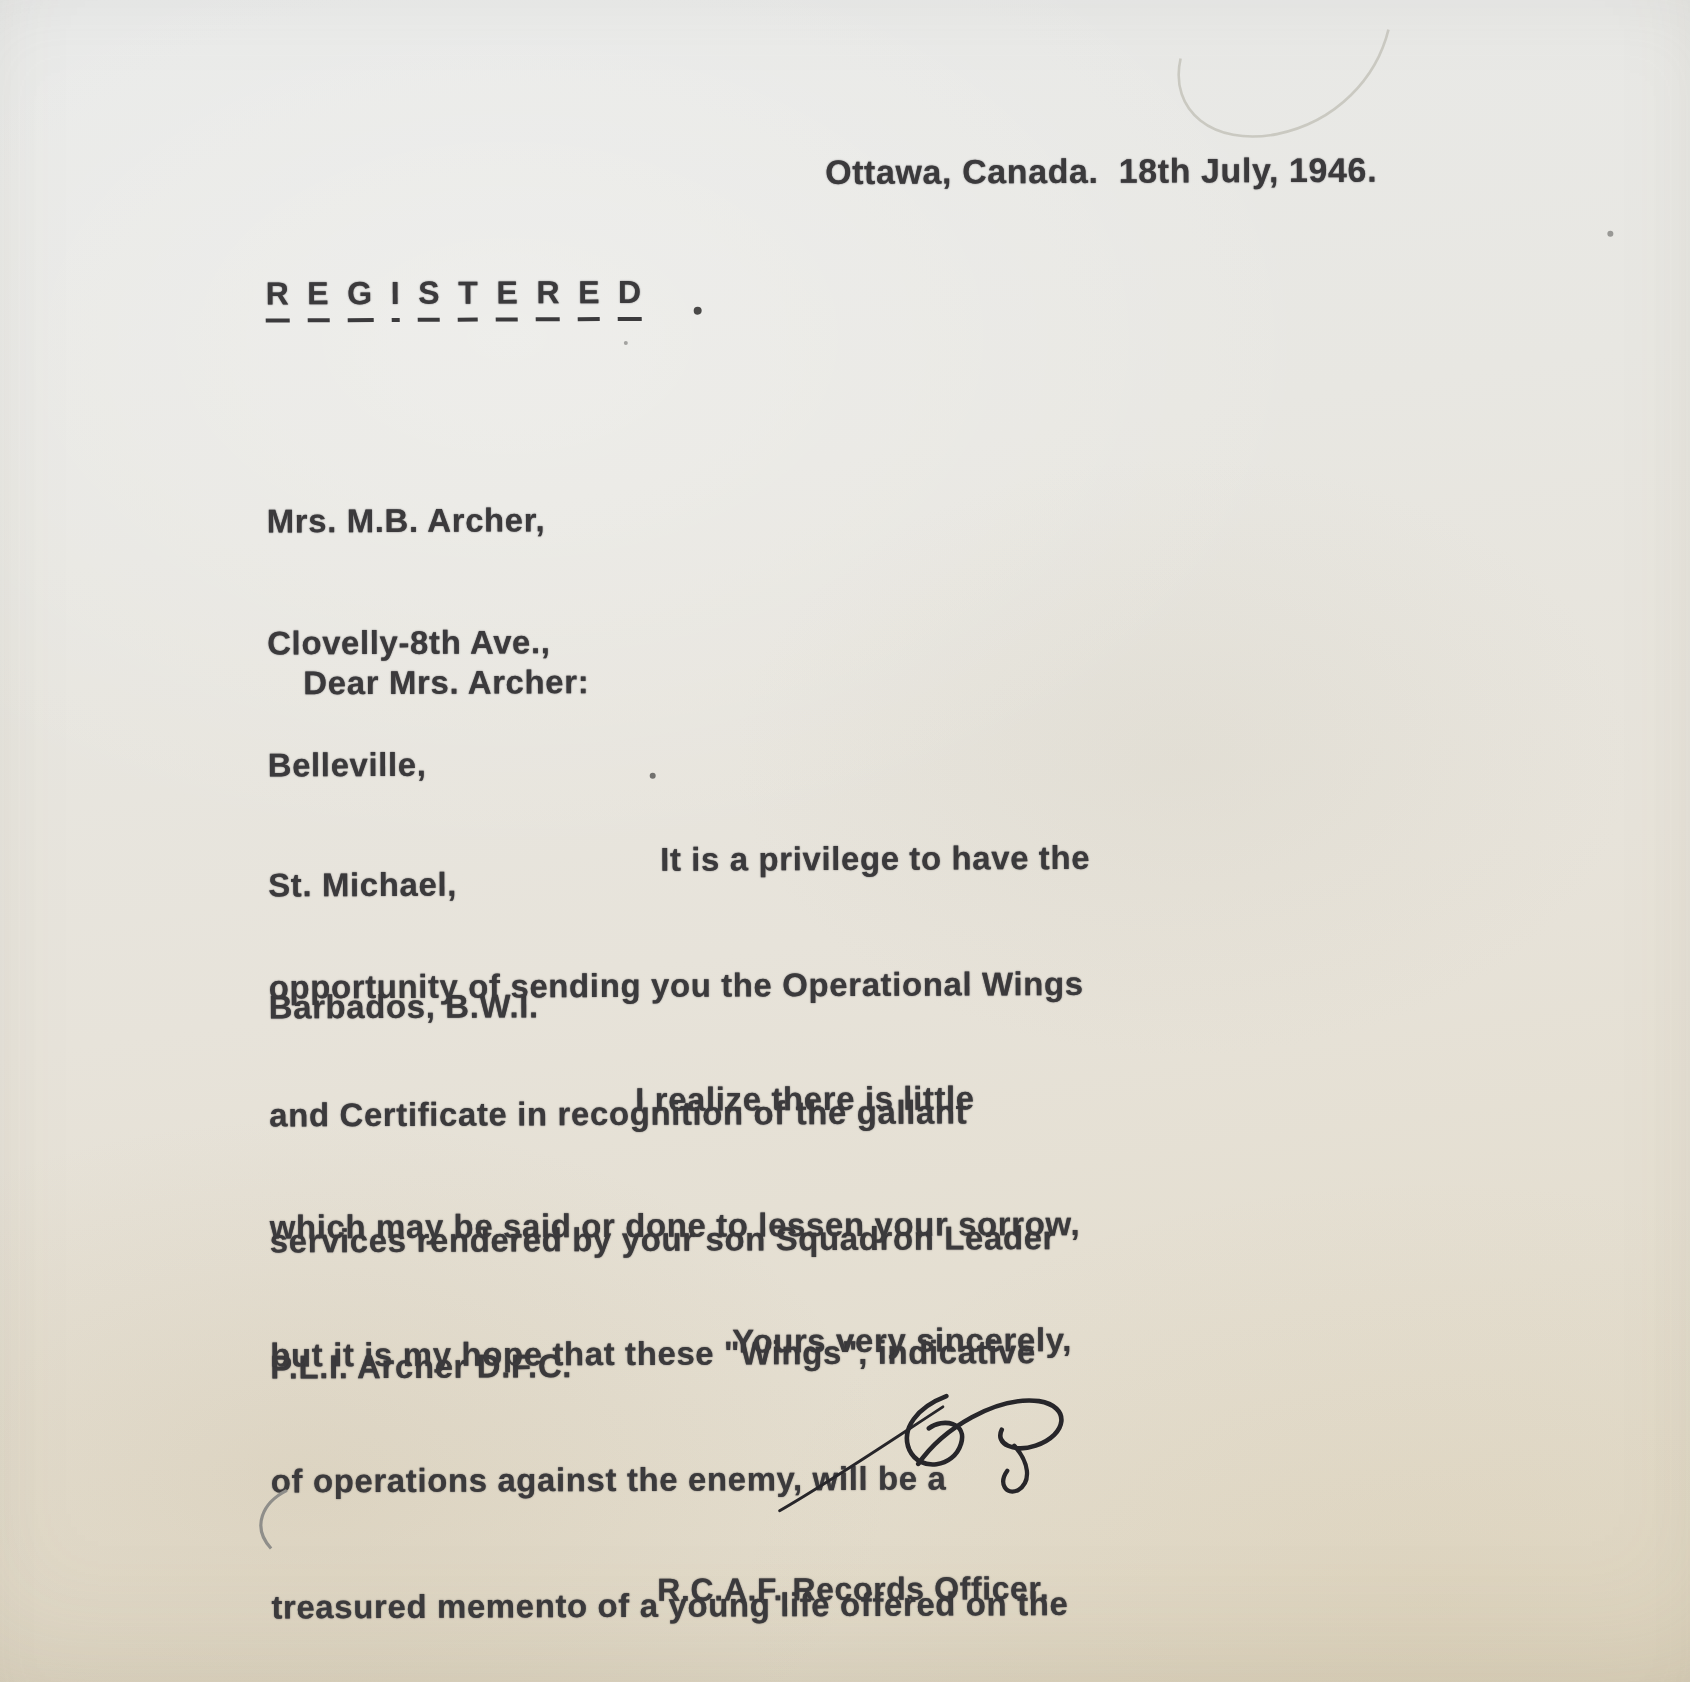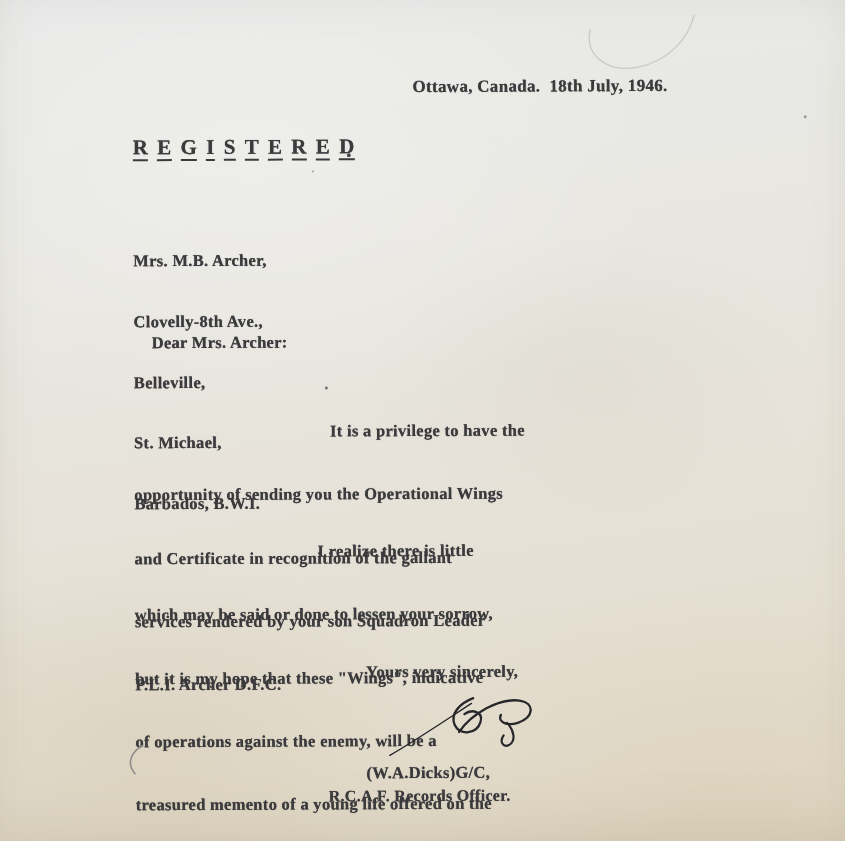--- a/index.html
+++ b/index.html
@@ -7,21 +7,21 @@
     --paper-mid:#e7e3da;
     --paper-bottom:#e1d9c6;
     --ink:#3b3a3c;
   }
   html,body{margin:0;padding:0;background:#d8d4c8;}
   .page{
     position:relative;
     width:845px;height:841px;
     overflow:hidden;
     background:linear-gradient(172deg,var(--paper-top) 0%,#e8e7e2 30%,var(--paper-mid) 55%,var(--paper-bottom) 100%);
-    font-family:Liberation Serif, serif;
+    font-family:Liberation Sans, sans-serif;
     color:var(--ink);
   }
   
   .page::before{
     content:"";position:absolute;inset:0;pointer-events:none;
     background:
       radial-gradient(420px 260px at 18% 88%, rgba(176,153,110,0.14), rgba(176,153,110,0) 70%),
       radial-gradient(500px 300px at 85% 95%, rgba(189,166,120,0.12), rgba(189,166,120,0) 70%),
       radial-gradient(600px 380px at 30% 20%, rgba(255,255,255,0.25), rgba(255,255,255,0) 70%),
       radial-gradient(300px 200px at 70% 45%, rgba(210,205,190,0.25), rgba(210,205,190,0) 75%);
@@ -36,21 +36,21 @@
     position:absolute;
     font-size:16.5px;
     font-weight:700;
     letter-spacing:0.3px;
     line-height:21px;
     white-space:pre;
     color:var(--ink);
     text-shadow:0 0 0.7px rgba(48,46,50,0.85);
   }
   .date{left:414px;top:76px;font-size:17px;}
-  .registered{left:134px;top:136px;font-size:21px;text-align:center;}
+  .registered{left:134px;top:136px;font-size:16px;text-align:center;}
   .reg-letter{
     display:inline-block;
     border-bottom:2.4px solid var(--ink);
     padding-bottom:1px;
     margin-right:9px;
   }
   .address{left:134px;top:210px;line-height:20.2px;}
   .salutation{left:152px;top:331px;}
   .para{left:134px;top:0;width:520px;}
   .para1{top:378px;}
@@ -112,21 +112,20 @@
 
     <div class="tw closing">Yours very sincerely,</div>
 
     <svg class="sig" viewBox="0 0 200 80" aria-hidden="true">
       <path d="M6 74 C34 58 64 38 98 16" stroke-width="1.6"></path>
       <path d="M100 10 C84 16 74 28 79 40 C85 53 104 50 108 37 C112 25 98 22 90 28" stroke-width="2.6"></path>
       <path d="M84 48 C98 28 128 10 152 13 C170 16 168 32 150 38 C138 42 127 37 131 29" stroke-width="2.6"></path>
       <path d="M138 38 C146 47 148 58 140 63 C133 66 129 59 134 52" stroke-width="2.4"></path>
     </svg>
 
-    <div class="tw signer-name">(W.A.Dicks)G/C,</div>
     <div class="tw signer-title">R.C.A.F. Records Officer.</div>
 
     <svg class="mark arc-mark" viewBox="0 0 132 68" aria-hidden="true">
       <path d="M14 18 C8 44 30 62 62 56 C92 50 112 28 118 4" fill="none" stroke="#c2c0b8" stroke-width="1.3" opacity="0.8"></path>
     </svg>
 
     <svg class="mark hook-mark" viewBox="0 0 40 36" aria-hidden="true">
       <path d="M24 2 C12 8 6 20 16 31" fill="none" stroke="#8f8e8a" stroke-width="1.6"></path>
     </svg>
 

